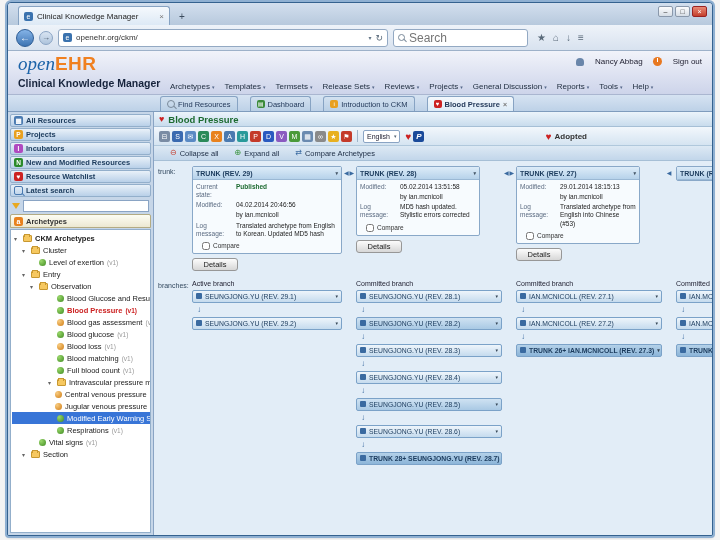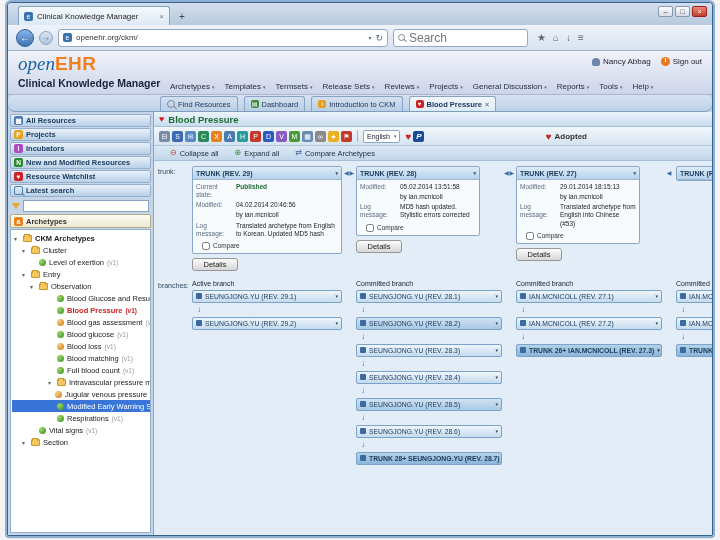--- a/index.html
+++ b/index.html
@@ -50,31 +50,31 @@
 
   
   .appheader { height:44px; background:linear-gradient(#f1f3fa,#cdd4ea); position:relative;
                padding:3px 8px 0 10px; border-bottom:1px solid #aab6d0; flex-shrink:0; }
   .logo { font-size:19px; line-height:20px; }
   .logo .open { color:#1b63a8; font-style:italic; font-family:"Liberation Serif",serif; }
   .logo .ehr { color:#f08020; font-weight:bold; letter-spacing:.5px; }
   .apptitle { font-size:10.5px; font-weight:bold; color:#16233c; margin-top:3px; }
   .userarea { position:absolute; right:10px; top:6px; display:flex; gap:10px; align-items:center;
               font-size:8px; color:#223; }
-  .uitem { display:flex; align-items:center; gap:3px; }
+  .uitem { display:flex; align-items:center; gap:11px; }
   .personicon { width:8px; height:8px; background:#6a86aa; border-radius:50% 50% 2px 2px; }
   .powericon { width:9px; height:9px; background:#e87820; border-radius:50%; position:relative; }
   .powericon::after { content:""; position:absolute; left:4px; top:1px; width:1.4px; height:4px; background:#fff; }
   .menubar { position:absolute; left:162px; bottom:3px; display:flex; gap:10px; font-size:8px; color:#1c2a3c; }
   .menuitem { display:flex; align-items:center; gap:2px; white-space:nowrap; }
   .menuitem::after { content:"▾"; font-size:5px; color:#56688a; }
 
   
   .tabstrip { height:17px; background:linear-gradient(#d6e3f2,#bdd1e7); border-bottom:1px solid #7f9cbd;
-              display:flex; align-items:flex-end; gap:6px; padding-left:152px; flex-shrink:0;border-radius:7px; }
+              display:flex; align-items:flex-end; gap:12px; padding-left:152px; flex-shrink:0; }
   .ctab { height:15px; border:1px solid #87a3c3; border-bottom:none; border-radius:3px 3px 0 0;
           background:linear-gradient(#d3e1f0,#b9cfe5); font-size:7.5px; color:#23395a;
           display:flex; align-items:center; gap:3px; padding:0 6px; white-space:nowrap; }
   .ctab.active { background:linear-gradient(#f4f8fc,#dcebf7); font-weight:bold; }
   .ctabicon { width:8px; height:8px; border-radius:2px; color:#fff; font-size:6px; line-height:8px;
               text-align:center; flex-shrink:0; }
   .ctabicon.mag { border-radius:50%; background:transparent !important; }
   .ctab .close:empty { display:none; }
   .ctab .close { color:#777; font-size:7px; }
 
@@ -448,20 +448,26 @@
             <span class="tsuffix">(v1)</span>
           </div>
 
           <div class="treerow d3 folder">
             <span class="twisty"></span>
             <span class="nodeicon folder"></span>
             <span class="tlabel">Intravascular pressure measure...</span>
             <span class="tsuffix"></span>
           </div>
 
+          <div class="treerow d4">
+            <span class="twisty"></span>
+            <span class="nodeicon ball-orange"></span>
+            <span class="tlabel">Central venous pressure</span>
+            <span class="tsuffix">(v1)</span>
+          </div>
 
           <div class="treerow d4">
             <span class="twisty"></span>
             <span class="nodeicon ball-orange"></span>
             <span class="tlabel">Jugular venous pressure</span>
             <span class="tsuffix">(v1)</span>
           </div>
 
           <div class="treerow d3 selected">
             <span class="twisty"></span>

